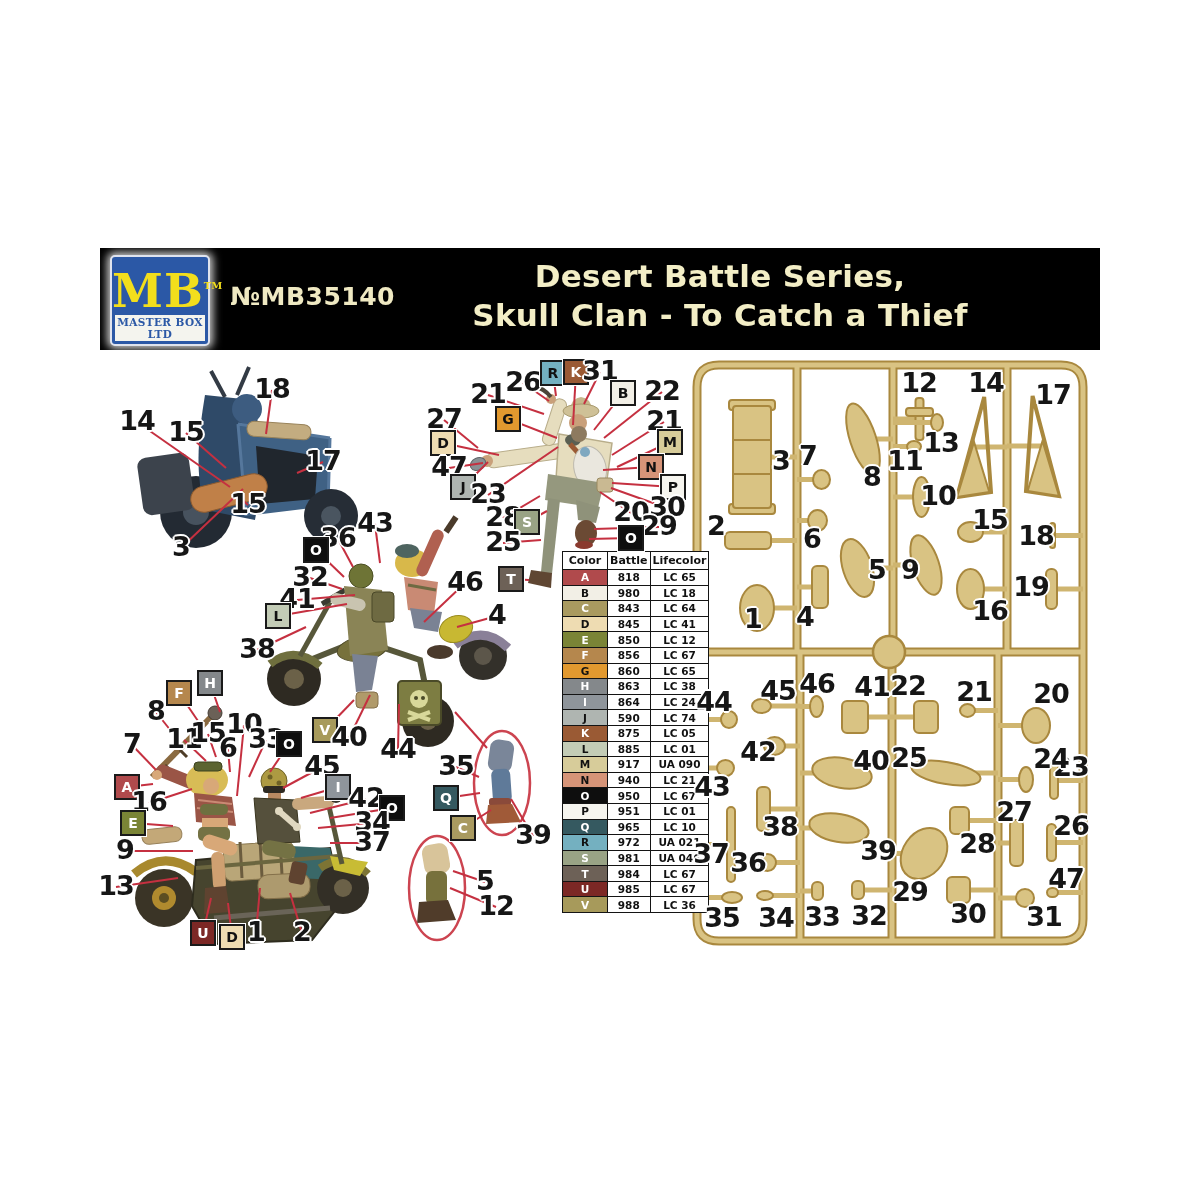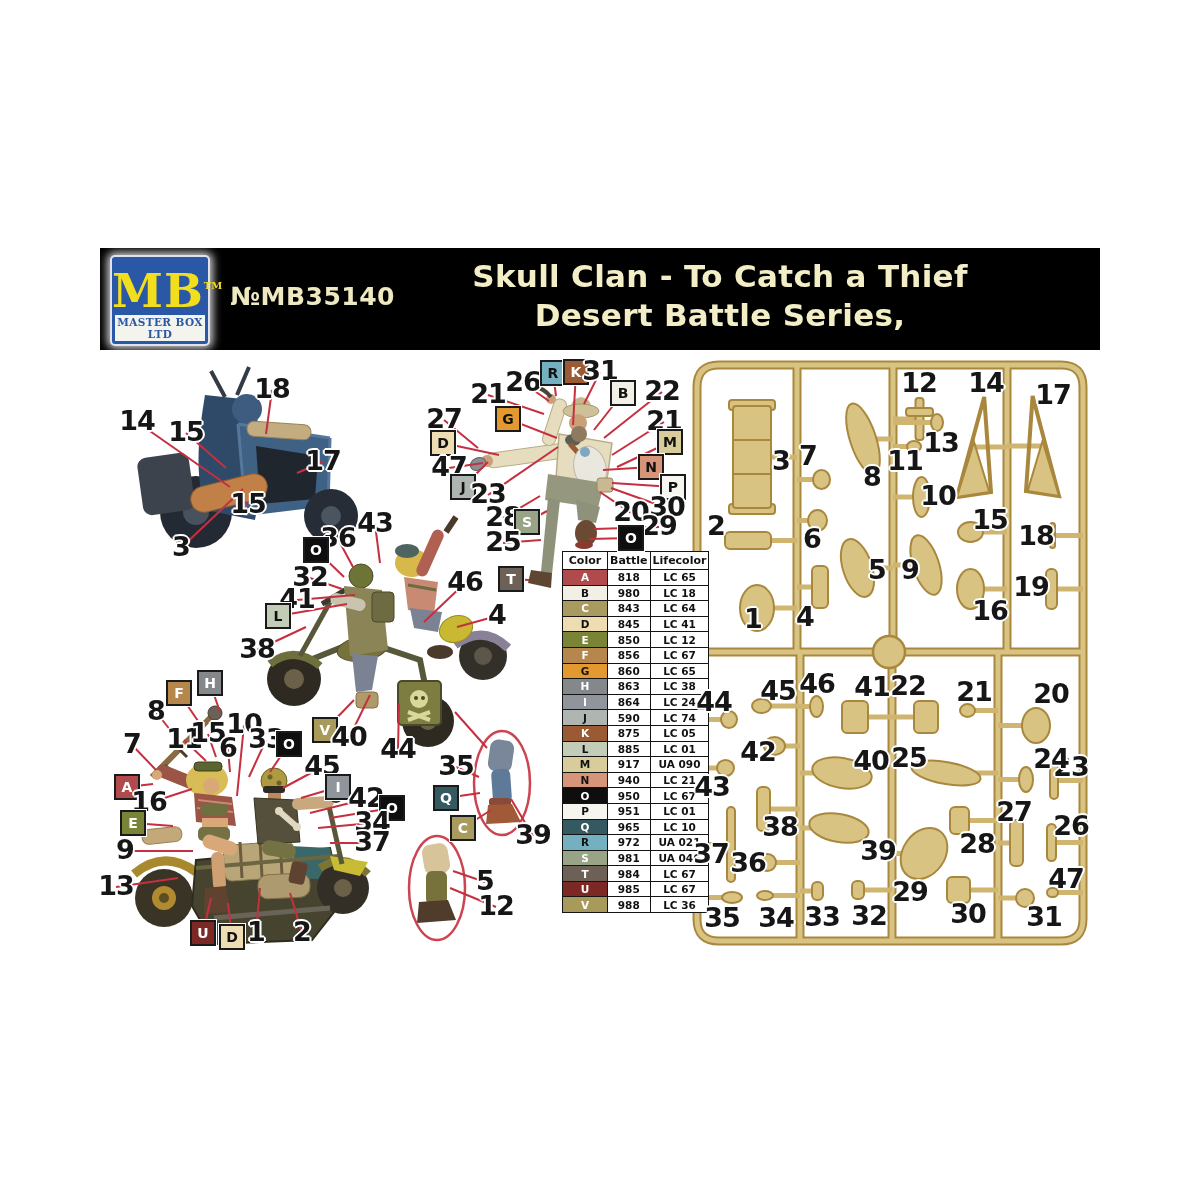--- a/index.html
+++ b/index.html
@@ -41,22 +41,22 @@
 
 <div class="page">
 
   <div class="header">
     <div class="logo">
       <div class="logo-mb"><span>MB</span><span class="logo-tm">TM</span></div>
       <div class="logo-company">MASTER BOX LTD</div>
     </div>
     <div class="kitno">№MB35140</div>
     <div class="title">
+      <div>Desert Battle Series,</div>
       <div>Skull Clan - To Catch a Thief</div>
-      <div>Desert Battle Series,</div>
     </div>
   </div>
 
   <svg class="scene" width="1200" height="1200" viewBox="0 0 1200 1200">
 
     <g>
       <ellipse cx="196" cy="512" rx="36" ry="36" fill="#232a33"></ellipse>
       <ellipse cx="196" cy="512" rx="13" ry="13" fill="#47525e"></ellipse>
       <rect x="140" y="455" width="52" height="58" rx="9" fill="#3c434c" transform="rotate(-8 166 484)"></rect>
       <path d="M205 395 C199 432 194 470 205 510 L255 520 C263 474 263 430 252 400 Z" fill="#2f4a68"></path>

